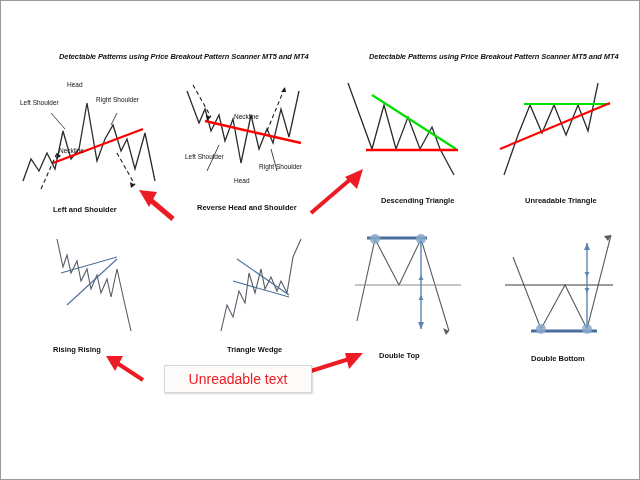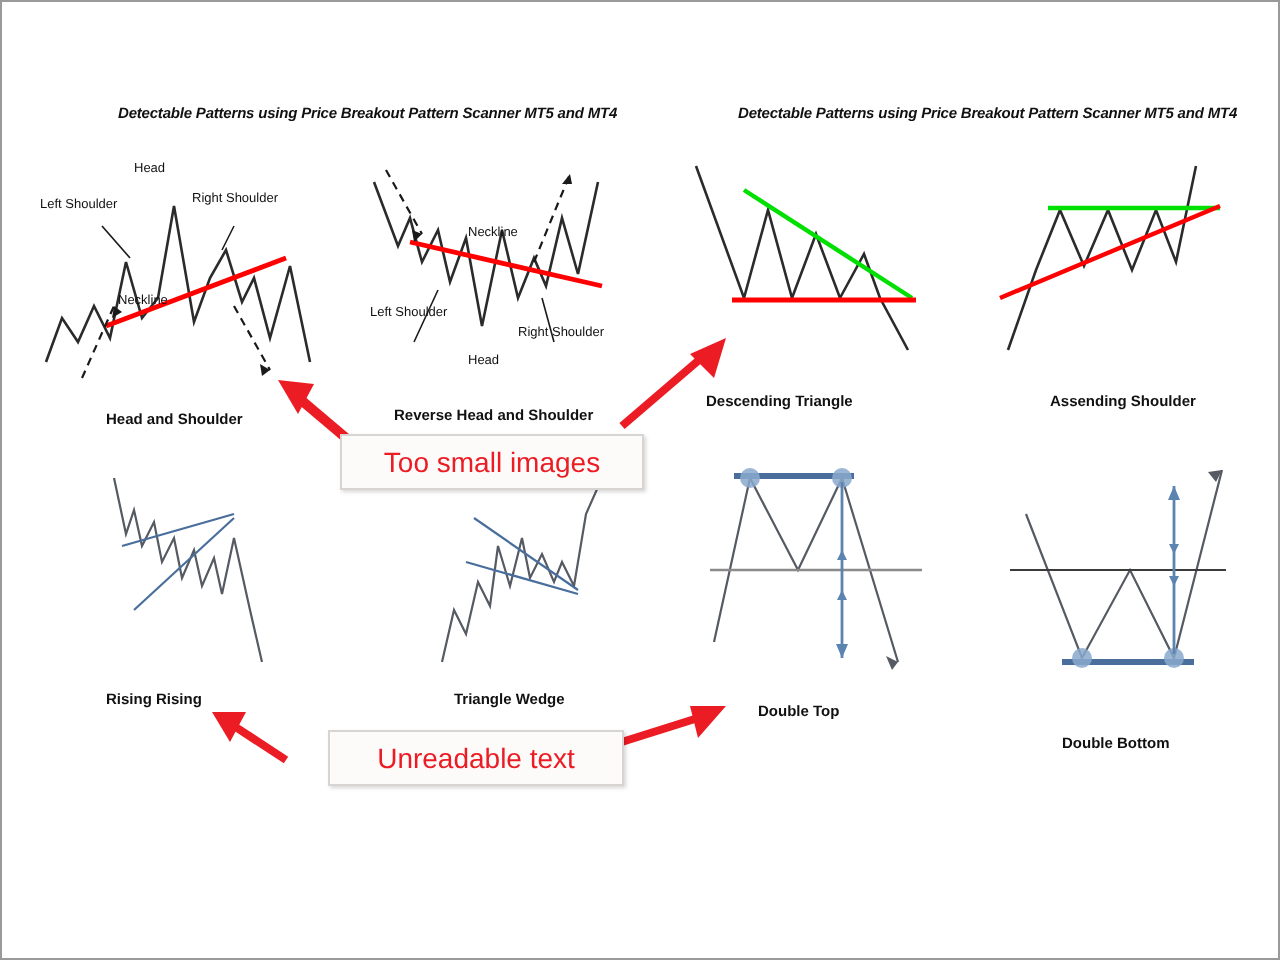--- a/index.html
+++ b/index.html
@@ -42,21 +42,21 @@
       <path d="M122,112 l-5,-3 l1,6 z" fill="#1a1a1a"></path>
 
       <path d="M38,40 L52,56" stroke="#1a1a1a" stroke-width="0.8" fill="none"></path>
       <path d="M104,40 L98,52" stroke="#1a1a1a" stroke-width="0.8" fill="none"></path>
     </svg>
   </div>
   <div style="position:absolute;left:66px;top:80px;font-size:6.5px;color:#111;">Head</div>
   <div style="position:absolute;left:19px;top:98px;font-size:6.5px;color:#111;">Left Shoulder</div>
   <div style="position:absolute;left:95px;top:95px;font-size:6.5px;color:#111;">Right Shoulder</div>
   <div style="position:absolute;left:58px;top:146px;font-size:6.5px;color:#111;">Neckline</div>
-  <div class="pat-label" style="left:52px;top:204px;">Head and Shoulder</div>
+  <div class="pat-label" style="left:52px;top:204px;">Left and Shoulder</div>
 
   <div class="svgwrap" style="left:180px;top:78px;">
     <svg width="130" height="115" viewBox="0 0 130 115">
       <polyline points="6,12 18,44 24,30 30,52 38,36 44,62 52,40 60,84 70,36 78,70 86,50 92,64 100,30 108,58 118,12" fill="none" stroke="#2b2b2b" stroke-width="1.3"></polyline>
 
       <line x1="24" y1="42" x2="120" y2="64" stroke="#ff0000" stroke-width="2.4"></line>
 
       <path d="M12,6 L30,38" stroke="#1a1a1a" stroke-width="1.1" stroke-dasharray="4,3" fill="none"></path>
       <path d="M30,38 l-5,-2 l1,6 z" fill="#1a1a1a"></path>
 
@@ -73,30 +73,30 @@
   <div style="position:absolute;left:258px;top:162px;font-size:6.5px;color:#111;">Right Shoulder</div>
   <div class="pat-label" style="left:196px;top:202px;">Reverse Head and Shoulder</div>
 
   <div class="svgwrap" style="left:343px;top:78px;">
     <svg width="125" height="100" viewBox="0 0 125 100">
       <polyline points="4,4 28,70 40,26 52,70 64,38 76,70 88,48 96,70 110,96" fill="none" stroke="#2b2b2b" stroke-width="1.3"></polyline>
       <line x1="28" y1="16" x2="112" y2="70" stroke="#00e000" stroke-width="2.2"></line>
       <line x1="22" y1="71" x2="114" y2="71" stroke="#ff0000" stroke-width="2.6"></line>
     </svg>
   </div>
-  <div class="pat-label" style="left:352px;top:195px;">Descending Triangle</div>
+  <div class="pat-label" style="left:380px;top:195px;">Descending Triangle</div>
 
   <div class="svgwrap" style="left:495px;top:78px;">
     <svg width="125" height="100" viewBox="0 0 125 100">
       <polyline points="8,96 22,56 34,26 46,54 58,26 70,56 82,26 92,52 102,4" fill="none" stroke="#2b2b2b" stroke-width="1.3"></polyline>
       <line x1="28" y1="25" x2="114" y2="25" stroke="#00e000" stroke-width="2.2"></line>
       <line x1="4" y1="70" x2="114" y2="24" stroke="#ff0000" stroke-width="2.2"></line>
     </svg>
   </div>
-  <div class="pat-label" style="left:524px;top:195px;">Assending Shoulder</div>
+  <div class="pat-label" style="left:524px;top:195px;">Unreadable Triangle</div>
 
   <div class="svgwrap" style="left:38px;top:234px;">
     <svg width="110" height="105" viewBox="0 0 110 105">
       <polyline points="18,4 24,32 28,20 32,38 38,26 42,46 48,34 52,54 58,40 62,58 68,44 72,62 78,34 86,70 92,96" fill="none" stroke="#555a63" stroke-width="1.1"></polyline>
       <line x1="22" y1="38" x2="78" y2="22" stroke="#4a6e9c" stroke-width="1.1"></line>
       <line x1="28" y1="70" x2="78" y2="24" stroke="#4a6e9c" stroke-width="1.1"></line>
     </svg>
   </div>
   <div class="pat-label" style="left:52px;top:344px;">Rising Rising</div>
 
@@ -132,21 +132,21 @@
       <line x1="4" y1="56" x2="112" y2="56" stroke="#3b3b3b" stroke-width="1.1"></line>
       <line x1="30" y1="102" x2="96" y2="102" stroke="#4a6e9c" stroke-width="3"></line>
       <circle cx="40" cy="100" r="5" fill="#8aa9cc" opacity="0.85"></circle>
       <circle cx="86" cy="100" r="5" fill="#8aa9cc" opacity="0.85"></circle>
       <line x1="86" y1="98" x2="86" y2="14" stroke="#5b84b1" stroke-width="1.4"></line>
       <path d="M86,58 l-2.5,5 l5,0 z" fill="#5b84b1" transform="rotate(180 86 61)"></path>
       <path d="M86,42 l-2.5,5 l5,0 z" fill="#5b84b1" transform="rotate(180 86 45)"></path>
       <path d="M86,14 l-3,7 l6,0 z" fill="#5b84b1"></path>
     </svg>
   </div>
-  <div class="pat-label" style="left:530px;top:366px;">Double Bottom</div>
+  <div class="pat-label" style="left:530px;top:353px;">Double Bottom</div>
 
   <svg style="position:absolute;left:0;top:0;width:640px;height:480px;pointer-events:none;">
 
     <g>
       <line x1="172" y1="218" x2="146" y2="196" stroke="#ec1c24" stroke-width="5"></line>
       <path d="M138,189 L156,191 L148,206 Z" fill="#ec1c24"></path>
     </g>
 
     <g>
       <line x1="310" y1="212" x2="352" y2="176" stroke="#ec1c24" stroke-width="4"></line>
@@ -157,21 +157,18 @@
       <line x1="142" y1="379" x2="116" y2="362" stroke="#ec1c24" stroke-width="4"></line>
       <path d="M105,355 L122,355 L114,370 Z" fill="#ec1c24"></path>
     </g>
 
     <g>
       <line x1="294" y1="375" x2="348" y2="358" stroke="#ec1c24" stroke-width="4"></line>
       <path d="M362,352 L348,368 L344,352 Z" fill="#ec1c24"></path>
     </g>
   </svg>
 
-  <div class="callout" style="left:169px;top:216px;width:152px;height:28px;">
-    <span>Too small images</span>
-  </div>
 
   <div class="callout" style="left:141px;top:364px;width:148px;height:28px;margin-left:22px;">
     <span>Unreadable text</span>
   </div>
 
 </div>
 
 </body></html>

